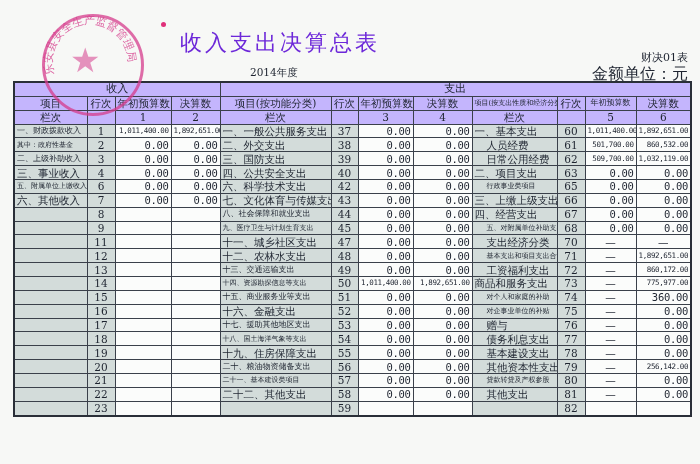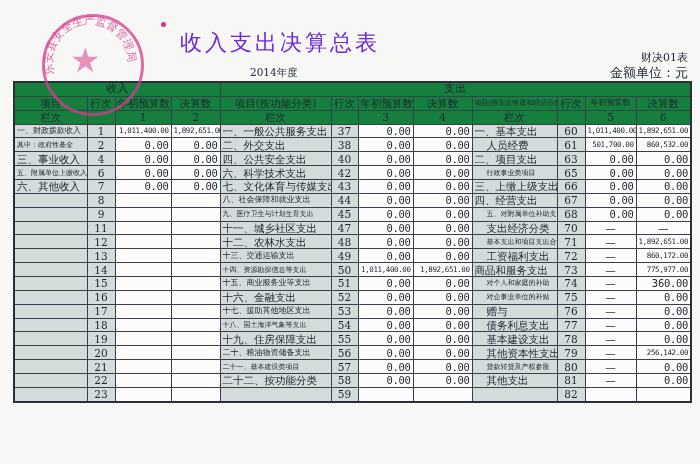--- a/index.html
+++ b/index.html
@@ -8,37 +8,37 @@
     background: #f7f8f6;
     font-family: "DejaVu Serif", "Liberation Serif", serif;
     color: #1e2430;
   }
   .title {
     position: absolute; left: 180px; top: 28px;
     font-size: 22px; letter-spacing: 3px; color: #6d28d9;
     font-family: "DejaVu Sans", sans-serif;
   }
   .form-code { position: absolute; right: 12px; top: 50px; font-size: 11px; }
-  .unit-label { position: absolute; right: 12px; top: 64px; font-size: 13px; }
+  .unit-label { position: absolute; right: 12px; top: 64px; font-size: 16px; }
   .org { position: absolute; left: 14px; top: 65px; font-size: 11px; margin-top: 48px; }
   .year { position: absolute; left: 250px; top: 66px; font-size: 10.5px; }
 
   table.main {
     position: absolute; left: 13px; top: 81px;
     border-collapse: collapse; table-layout: fixed;
     width: 677px;
     border: 2px solid #2a2f38;
   }
   table.main td {
     border: 1px solid #3a404a;
     padding: 0 2px;
     height: 12.87px; line-height: 12px;
     font-size: 10.5px; white-space: nowrap; overflow: hidden;
   }
-  .hdr td { background: #15803d; text-align: center; }
+  .hdr td { background: #c4b5fd; text-align: center; }
   .hdr.big td { font-size: 11px; }
   .lbl { background: #d3dcda; }
   .num { text-align: right; font-family: "DejaVu Sans Mono", "Liberation Mono", monospace; font-size: 9.5px; letter-spacing: -0.3px; }
   .num.small { font-size: 7.5px; letter-spacing: -0.4px; }
   .ln { text-align: center; background: #d3dcda; font-size: 10.5px; }
   .tiny { font-size: 7px !important; }
   .xs { font-size: 8px !important; }
   .indent { padding-left: 14px !important; }
   .val { background: #fbfcfb; }
   .dash { text-align: center; background: #fbfcfb; }
@@ -139,20 +139,34 @@
         <td class="lbl">二、外交支出</td>
         <td class="ln">38</td>
         <td class="num val">0.00</td>
         <td class="num val">0.00</td>
         <td class="lbl indent">人员经费</td>
         <td class="ln">61</td>
         <td class="num val small">501,700.00</td>
         <td class="num val small">860,532.00</td>
       </tr>
       <tr>
+        <td class="lbl xs">二、上级补助收入</td>
+        <td class="ln">3</td>
+        <td class="num val">0.00</td>
+        <td class="num val">0.00</td>
+        <td class="lbl">三、国防支出</td>
+        <td class="ln">39</td>
+        <td class="num val">0.00</td>
+        <td class="num val">0.00</td>
+        <td class="lbl indent">日常公用经费</td>
+        <td class="ln">62</td>
+        <td class="num val small">509,700.00</td>
+        <td class="num val small">1,032,119.00</td>
+      </tr>
+      <tr>
         <td class="lbl">三、事业收入</td>
         <td class="ln">4</td>
         <td class="num val">0.00</td>
         <td class="num val">0.00</td>
         <td class="lbl">四、公共安全支出</td>
         <td class="ln">40</td>
         <td class="num val">0.00</td>
         <td class="num val">0.00</td>
         <td class="lbl">二、项目支出</td>
         <td class="ln">63</td>
@@ -367,21 +381,21 @@
         <td class="lbl tiny indent">贷款转贷及产权参股</td>
         <td class="ln">80</td>
         <td class="dash">—</td>
         <td class="num val">0.00</td>
       </tr>
       <tr>
         <td class="lbl"></td>
         <td class="ln">22</td>
         <td class="num val"></td>
         <td class="num val"></td>
-        <td class="lbl">二十二、按功能分类</td>
+        <td class="lbl">二十二、其他支出</td>
         <td class="ln">58</td>
         <td class="num val">0.00</td>
         <td class="num val">0.00</td>
         <td class="lbl indent">其他支出</td>
         <td class="ln">81</td>
         <td class="dash">—</td>
         <td class="num val">0.00</td>
       </tr>
       <tr>
         <td class="lbl"></td>

